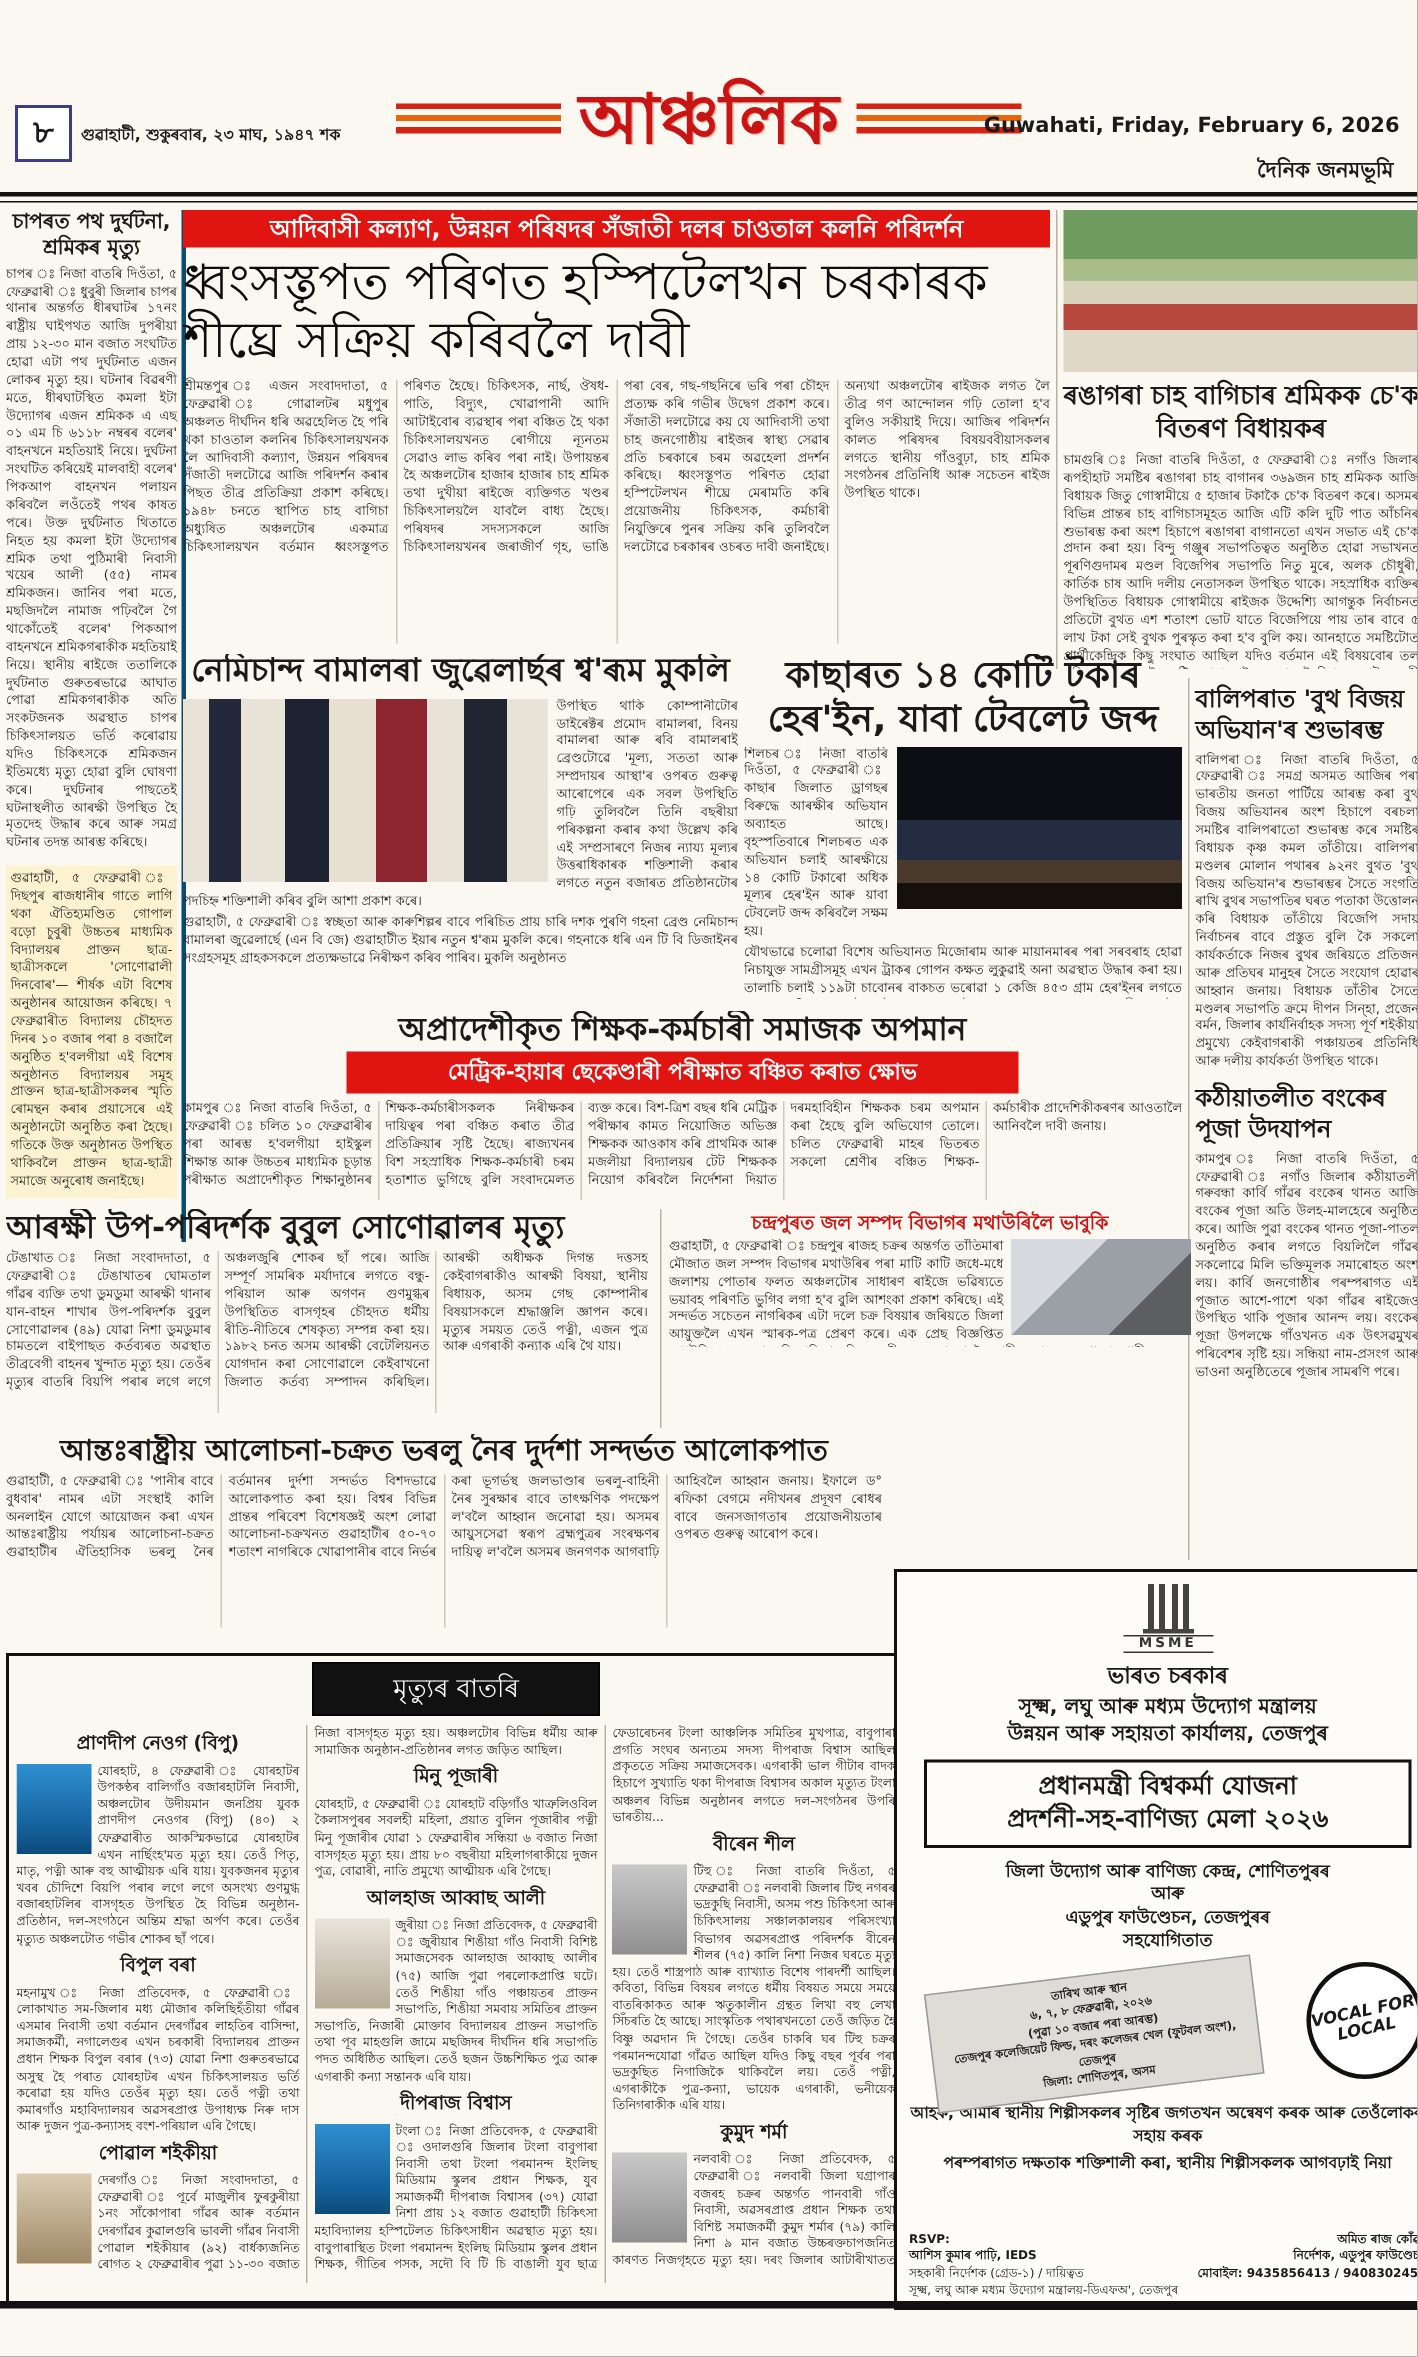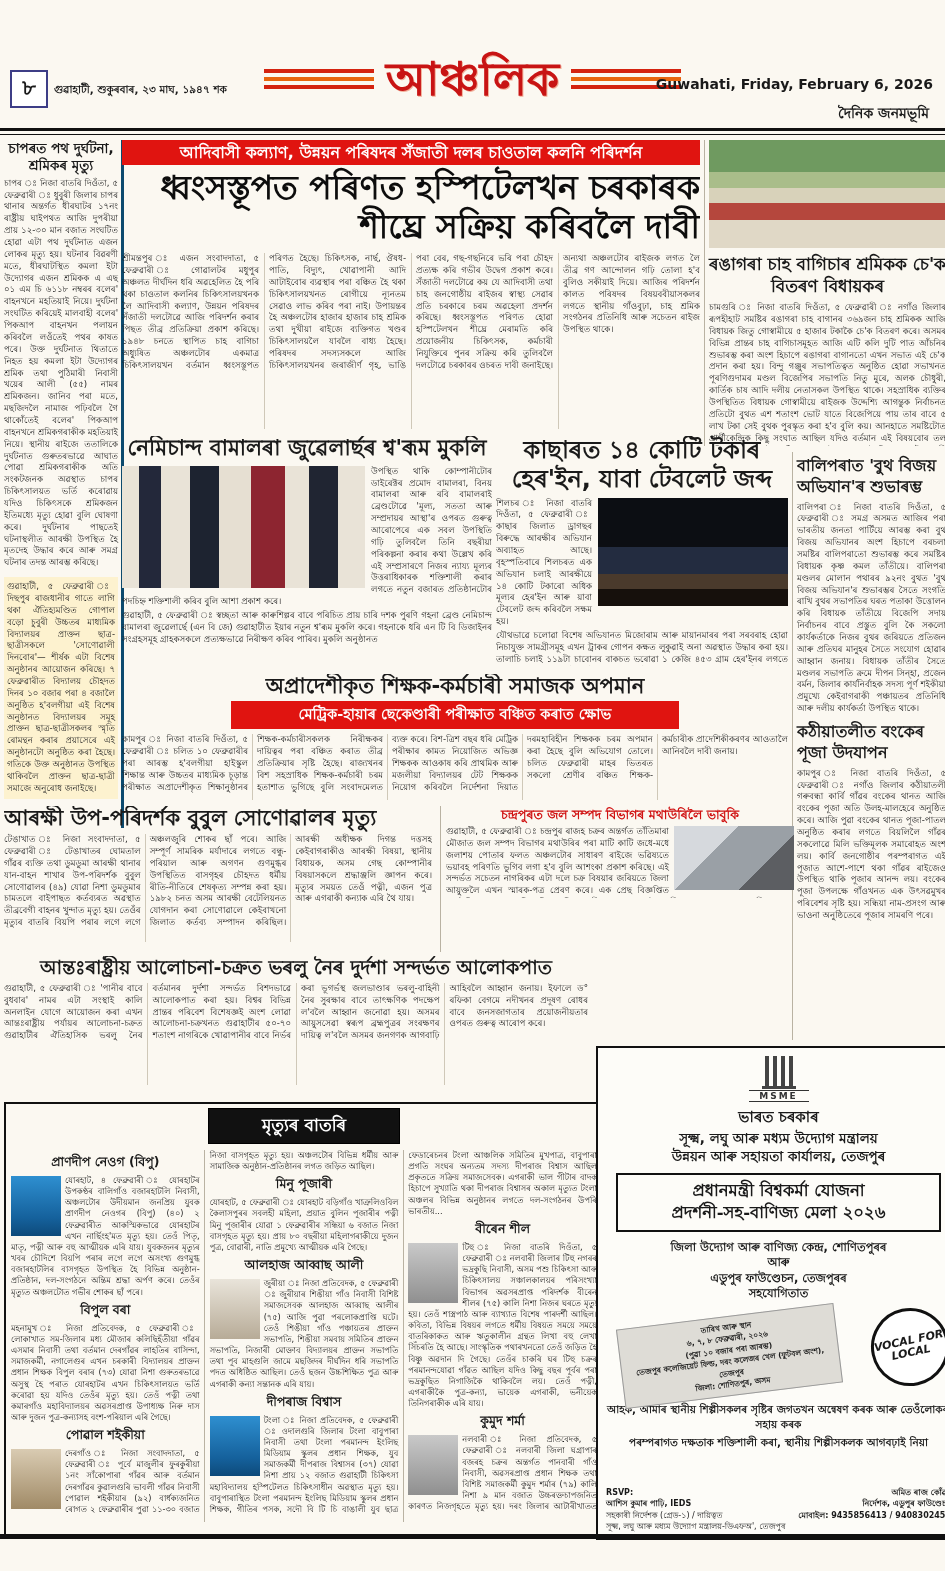--- a/index.html
+++ b/index.html
@@ -27,21 +27,21 @@
   .hrule2{left:0;top:134px;width:945px;height:1px;background:#111;}
   .botrule{left:0;top:1534px;width:945px;height:5px;background:#111;}
   
   #leftcol{left:4px;top:140px;width:114px;height:688px;border-right:3px solid #0c4a6e;padding-right:3px;}
   #leftA-head{font-size:13.5px;font-weight:bold;text-align:center;line-height:1.25;margin-bottom:4px;}
   #leftB{background:#fdf2cf;margin-top:8px;padding:4px 3px;}
   #leftB-head{font-size:15px;font-weight:bold;text-align:center;line-height:1.3;margin-bottom:4px;}
   
   #mainart{left:122px;top:140px;width:578px;height:292px;}
   #main-kicker{font-size:16px;padding:3px 20px;line-height:1.2;}
-  #main-head{font-size:33px;font-weight:700;text-align:right;line-height:1.18;margin:4px 0 6px 0;color:#0d0d0d;}
+  #main-head{font-size:33px;font-weight:400;text-align:left;line-height:1.18;margin:4px 0 6px 0;color:#0d0d0d;}
   
   #righttop{left:704px;top:140px;width:237px;height:306px;border-left:1px solid #b9b2a2;padding-left:4px;}
   #righttop-photo{width:100%;height:108px;background:
      linear-gradient(180deg,#6f9a60 0 30%,#a9bd8a 30% 44%,#d8d2ba 44% 58%,#b5473d 58% 74%,#e0d8c6 74% 100%);}
   #righttop-head{font-size:17px;font-weight:bold;text-align:center;line-height:1.3;margin:5px 0;}
   
   #jewel{left:122px;top:436px;width:370px;height:234px;}
   #jewel-head{font-size:21.5px;font-weight:800;text-align:center;line-height:1.15;margin-bottom:5px;}
   #jewel-photo{width:243px;height:122px;float:left;margin:0 6px 4px 0;background:
      linear-gradient(90deg,#e9e3d7 0 7%,#23283a 7% 16%,#e9e3d7 16% 28%,#1d2330 28% 40%,#e6dfd2 40% 53%,#8d2530 53% 67%,#e9e3d7 67% 77%,#202532 77% 89%,#e9e3d7 89% 100%),
@@ -65,21 +65,21 @@
   #jodhe{left:440px;top:806px;width:348px;height:146px;border-left:1px solid #b9b2a2;padding-left:5px;}
   #jodhe-kick{color:#d01212;font-weight:bold;font-size:12.5px;text-align:center;}
   #jodhe-head{font-size:21px;font-weight:800;text-align:center;line-height:1.2;margin:2px 0 3px 0;}
   #jodhe-photo{width:120px;height:64px;float:right;margin:0 0 2px 5px;background:
      linear-gradient(135deg,#d6d9dd 0 35%,#9aa0a6 35% 70%,#5c5e62 70% 100%);}
   
   #antor{left:4px;top:956px;width:584px;height:142px;}
   #antor-head{font-size:19px;font-weight:800;text-align:center;line-height:1.2;margin-bottom:4px;}
   
   #obit{left:4px;top:1102px;width:586px;height:422px;border:2px solid #111;padding:4px 5px;background:#fbf8f1;}
-  #obit-head{width:190px;margin:0 auto 6px auto;background:#111;color:#fff;font-size:17px;font-weight:bold;
+  #obit-head{width:190px;margin:0 auto 6px auto;background:#111;color:#fff;font-size:17px;font-weight:normal;
              text-align:center;padding:3px 0;border:1px solid #000;}
   #obit-cols{column-count:3;column-gap:10px;column-rule:1px solid #b9b2a2;height:372px;overflow:hidden;}
   .ob-name{font-size:12.5px;font-weight:bold;text-align:center;margin:3px 0 2px 0;break-after:avoid;}
   .ob-body{font-size:8.2px;line-height:1.36;text-align:justify;}
   .ob-photo{width:50px;height:60px;float:left;margin:1px 4px 1px 0;}
   .ph-blue{background:linear-gradient(180deg,#2e8fd0,#15619c 70%,#0d4a7a);}
   .ph-gray{background:linear-gradient(180deg,#c9c9c9,#8f8f8f);}
   .ph-warm{background:linear-gradient(180deg,#d9cbb2,#a08a66);}
   .ph-light{background:linear-gradient(180deg,#e9e4da,#b7ab97);}
   

